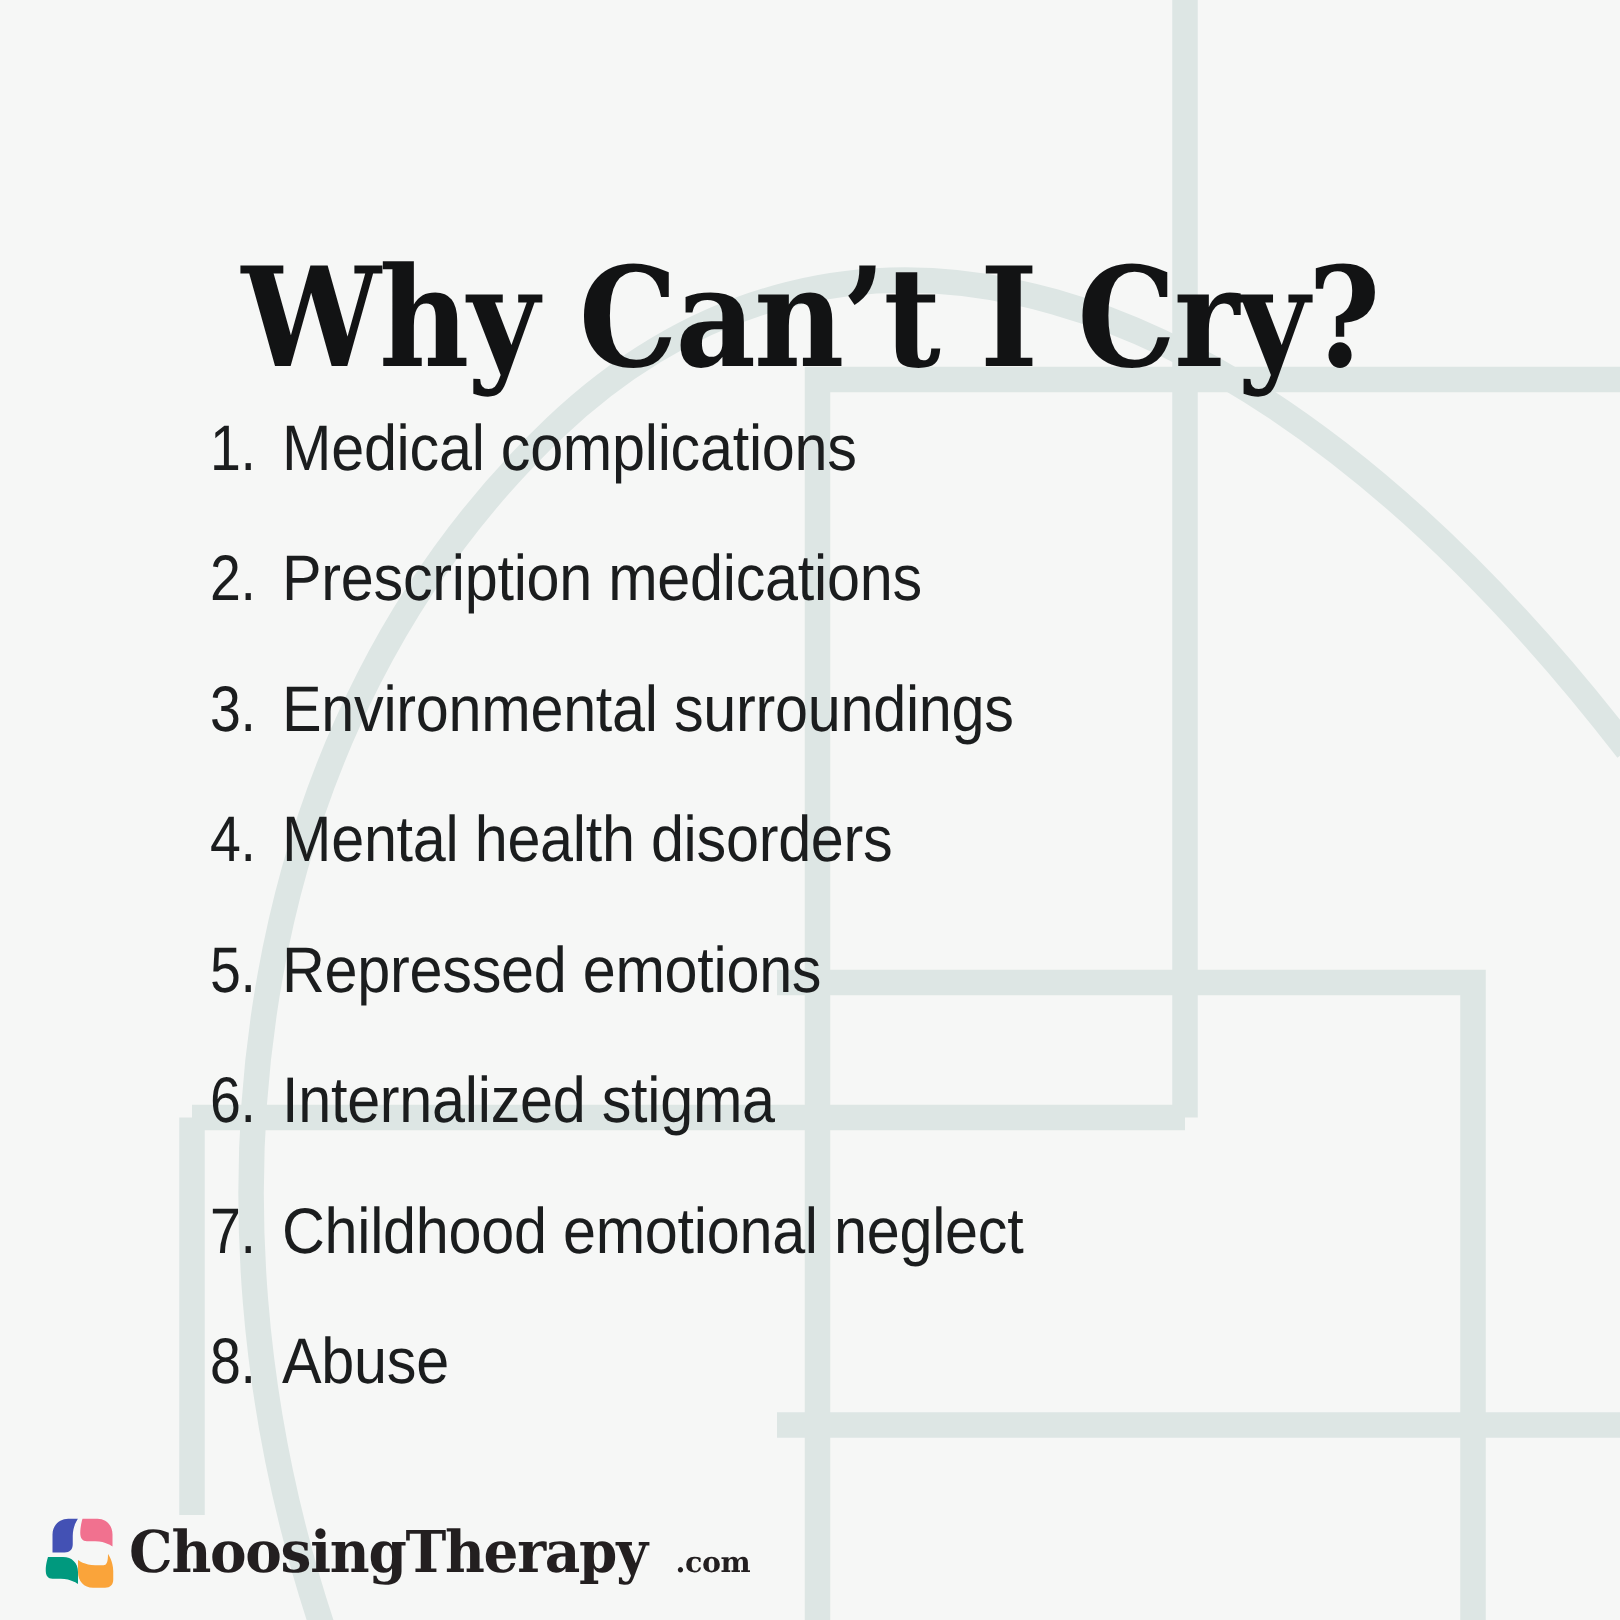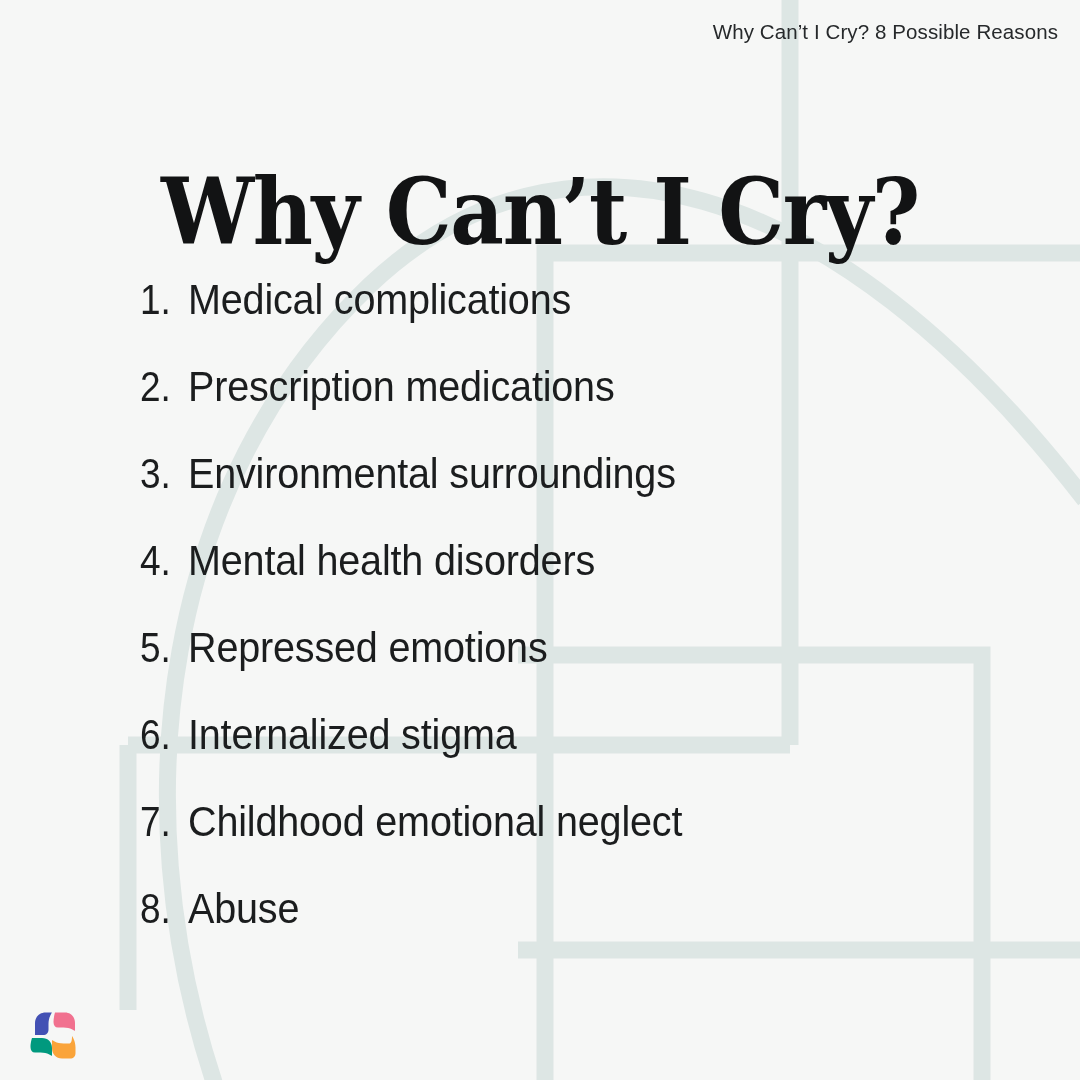--- a/index.html
+++ b/index.html
@@ -141,21 +141,20 @@
 
       <path d="M 790 0 L 790 745"></path>
 
       <path d="M 128 745 L 790 745"></path>
       <path d="M 518 655 L 982 655 L 982 1085"></path>
       <path d="M 1085 950 L 518 950"></path>
       <path d="M 128 745 L 128 1010"></path>
     </g>
   </svg>
 
-  <div id="eyebrow">Why Can’t I Cry? 8 Possible Reasons</div>
 
   <h1 id="title">Why Can’t I Cry?</h1>
 
   <ol id="reason-list">
     <li>
       <span class="num">1.</span>
       <span class="txt">Medical complications</span>
     </li>
     <li>
       <span class="num">2.</span>
@@ -196,15 +195,19 @@
       <path d="M50 3 L70 3 C82 3 90 12 90 24 L90 40 C90 40 81 33 67 33
                L56 33 C50 33 47 29 47 22 C47 13 50 3 50 3 Z" fill="#f1718f"></path>
 
       <path d="M4 54 L24 54 C36 54 44 62 44 74 L44 90 C44 90 35 83 21 83
                L10 83 C4 83 1 79 1 72 C1 63 4 54 4 54 Z" fill="#00997e"></path>
 
       <path d="M84 50 C84 50 91 59 91 73 L91 84 C91 91 87 95 80 95 L64 95
                C52 95 44 86 44 74 L44 58 C44 58 53 65 67 65 L78 65
                C82 65 84 61 84 50 Z" fill="#faa43a"></path>
     </svg>
+    <div id="logo-words">
+      <span class="main">ChoosingTherapy</span>
+      <span class="tld">.com</span>
+    </div>
   </div>
 
 </div>
 
 </body></html>

